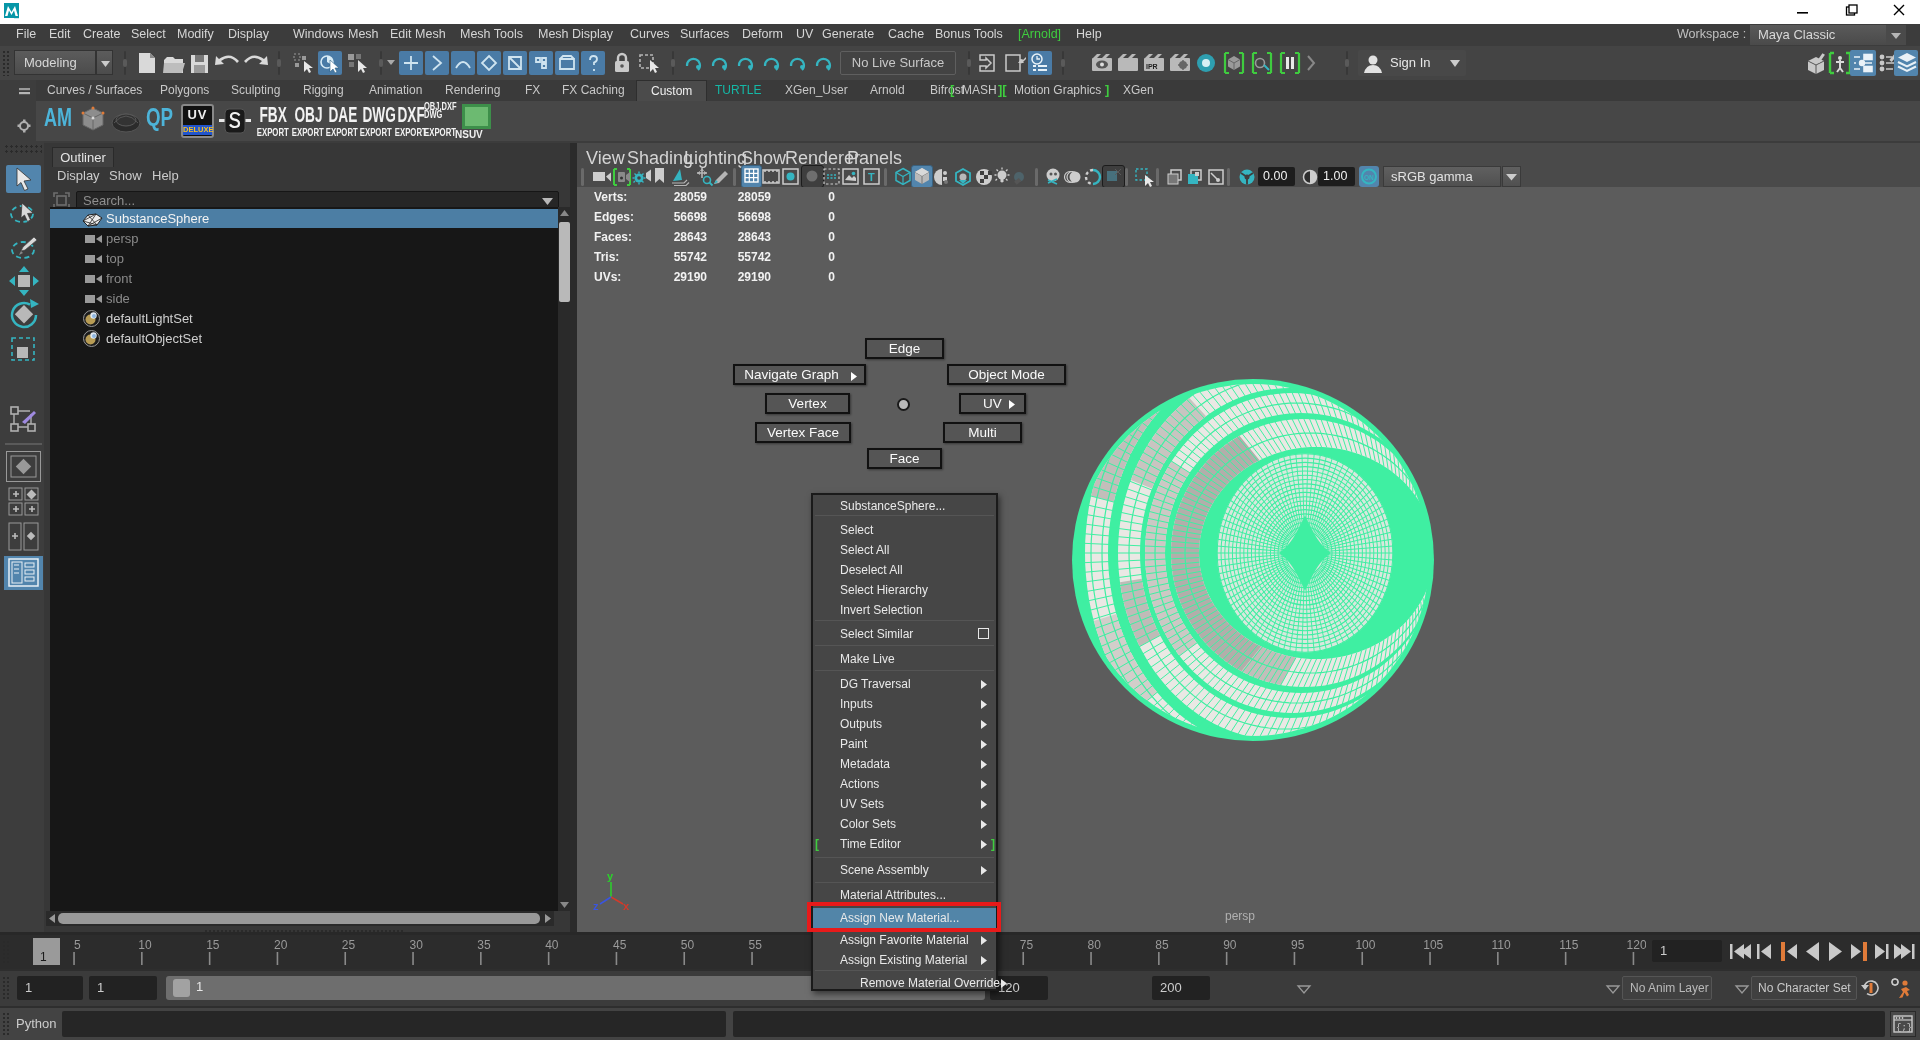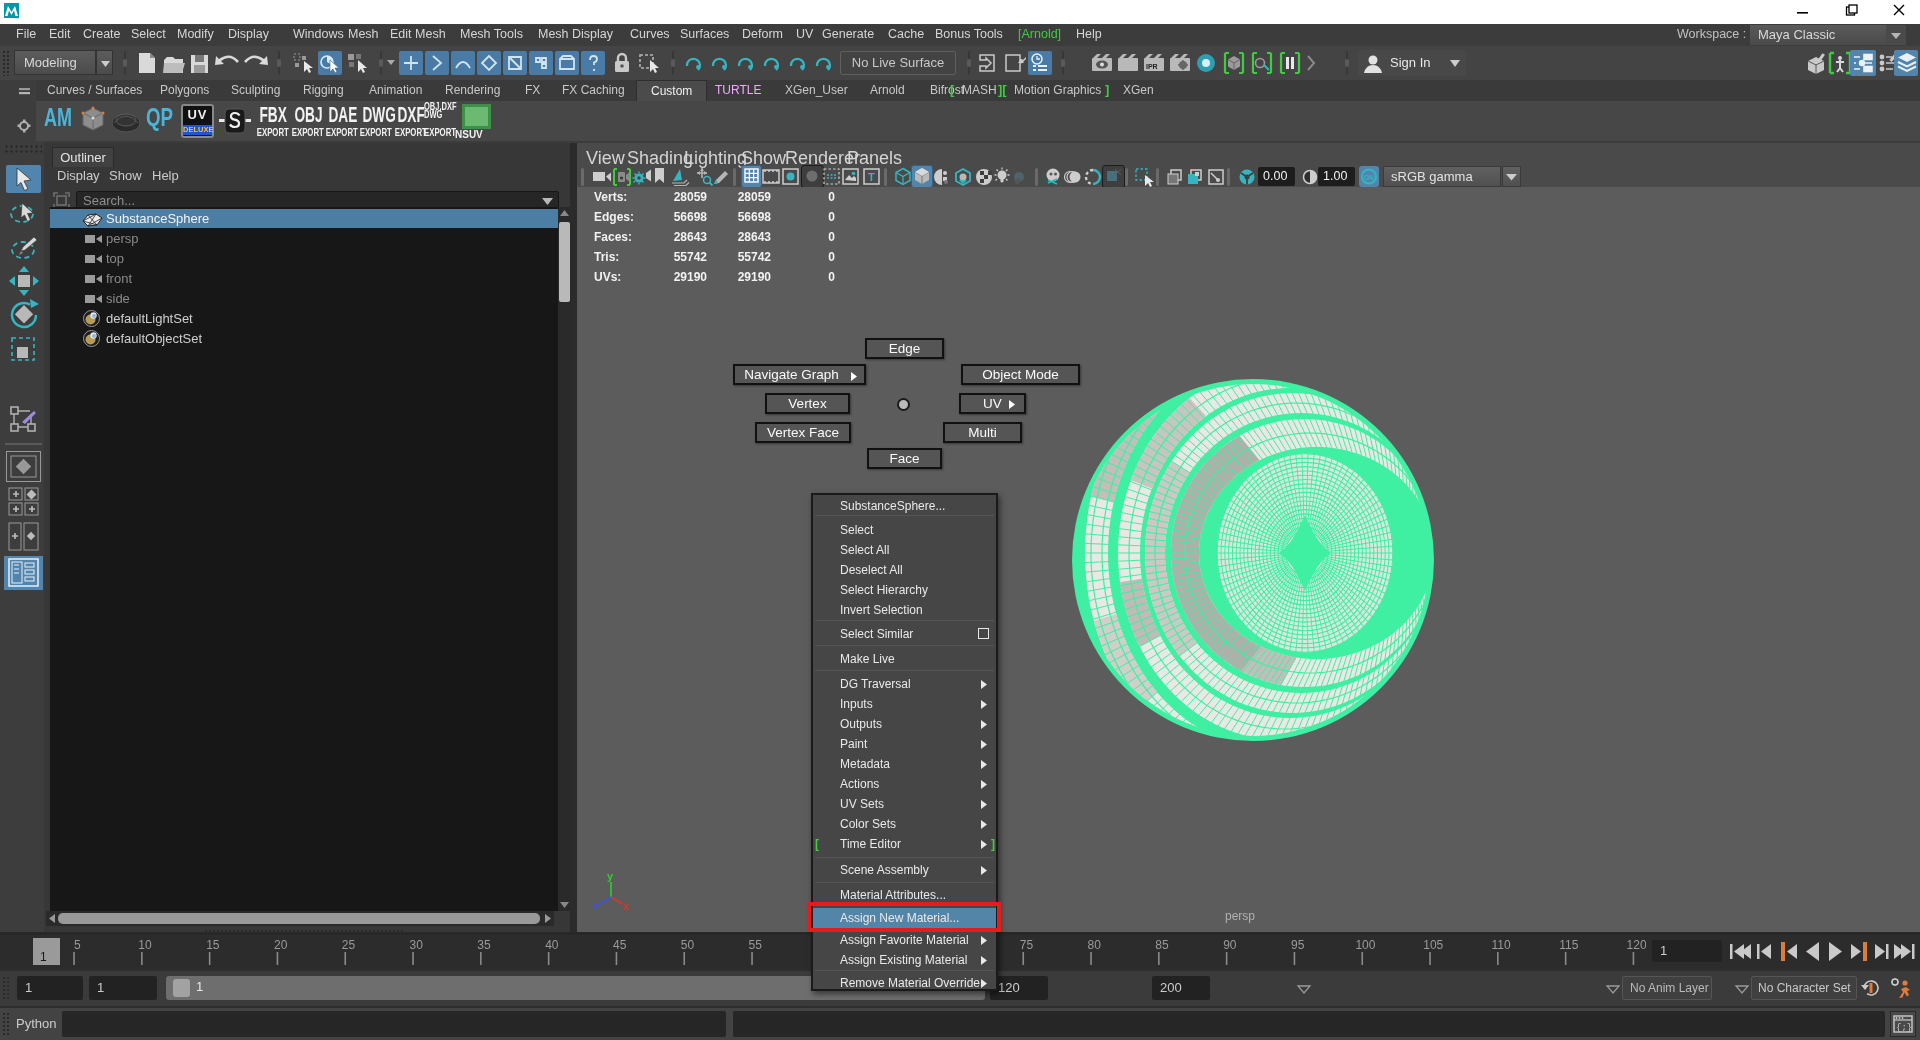--- a/index.html
+++ b/index.html
@@ -307,21 +307,21 @@
     <div id="tabsrow">
         <div class="abs" style="left:47px;top:3px;font-size:12px;color:#c8c8c8">Curves / Surfaces</div>
         <div class="abs" style="left:160px;top:3px;font-size:12px;color:#c8c8c8">Polygons</div>
         <div class="abs" style="left:231px;top:3px;font-size:12px;color:#c8c8c8">Sculpting</div>
         <div class="abs" style="left:303px;top:3px;font-size:12px;color:#c8c8c8">Rigging</div>
         <div class="abs" style="left:369px;top:3px;font-size:12px;color:#c8c8c8">Animation</div>
         <div class="abs" style="left:445px;top:3px;font-size:12px;color:#c8c8c8">Rendering</div>
         <div class="abs" style="left:525px;top:3px;font-size:12px;color:#c8c8c8">FX</div>
         <div class="abs" style="left:562px;top:3px;font-size:12px;color:#c8c8c8">FX Caching</div>
         <div class="abs" style="left:636px;top:0;height:21px;padding:0 14px;background:#4b4b4b;border:1px solid #2e2e2e;border-bottom:none;color:#f0f0f0;font-size:12px;line-height:20px">Custom</div>
-        <div class="abs" style="left:715px;top:3px;font-size:12px;color:#f0abfc">TURTLE</div>
+        <div class="abs" style="left:715px;top:3px;font-size:12px;color:#14b8a6">TURTLE</div>
         <div class="abs" style="left:785px;top:3px;font-size:12px;color:#c8c8c8">XGen_User</div>
         <div class="abs" style="left:870px;top:3px;font-size:12px;color:#c8c8c8">Arnold</div>
         <div class="abs" style="left:930px;top:3px;font-size:12px;color:#c8c8c8">Bifrost</div>
         <div class="abs" style="left:950px;top:2px;font-size:13px;color:#3fcc3f;font-weight:bold">[</div>
         <div class="abs" style="left:962px;top:3px;font-size:12px;color:#c8c8c8">MASH</div>
         <div class="abs" style="left:998px;top:2px;font-size:13px;color:#3fcc3f;font-weight:bold">][</div>
         <div class="abs" style="left:1014px;top:3px;font-size:12px;color:#c8c8c8">Motion Graphics</div>
         <div class="abs" style="left:1105px;top:2px;font-size:13px;color:#3fcc3f;font-weight:bold">]</div>
         <div class="abs" style="left:1123px;top:3px;font-size:12px;color:#c8c8c8">XGen</div>
       </div>
@@ -1033,21 +1033,21 @@
         <path d="M18 26 L30 33" stroke="#d43a2a" stroke-width="1.5"></path>
         <path d="M18 26 L7 33" stroke="#3a55e0" stroke-width="1.5"></path>
         <text x="30" y="39" fill="#d43a2a" font-size="11" font-weight="bold">x</text>
         <text x="0" y="39" fill="#3a55e0" font-size="11" font-weight="bold">z</text>
       </svg>
       <div class="abs" style="left:648px;top:722px;color:#b0b0b0;font-size:12px">persp</div>
       <div class="mmbtn" style="left:288px;top:151px;width:79px;height:21px;line-height:17px">Edge</div>
       <div class="mmbtn" style="left:156px;top:177px;width:133px;height:21px;line-height:17px;padding-right:16px">Navigate Graph<svg class="abs" style="right:6px;top:6px" width="8" height="9">
             <path d="M1 0 l6 4.5 l-6 4.5 z" fill="#fff"></path>
           </svg></div>
-      <div class="mmbtn" style="left:384px;top:177px;width:119px;height:21px;line-height:17px">Object Mode</div>
+      <div class="mmbtn" style="left:370px;top:177px;width:119px;height:21px;line-height:17px">Object Mode</div>
       <div class="mmbtn" style="left:188px;top:206px;width:85px;height:21px;line-height:17px">Vertex</div>
       <div class="mmbtn" style="left:382px;top:206px;width:67px;height:21px;line-height:17px">UV<svg class="abs" style="right:8px;top:5px" width="8" height="9">
             <path d="M1 0 l6 4.5 l-6 4.5 z" fill="#fff"></path>
           </svg></div>
       <div class="abs" style="left:320px;top:211px;width:13px;height:13px;background:#b9b9b9;border:2px solid #1a1a1a;border-radius:50%"></div>
       <div class="mmbtn" style="left:178px;top:235px;width:96px;height:21px;line-height:17px">Vertex Face</div>
       <div class="mmbtn" style="left:366px;top:235px;width:79px;height:21px;line-height:17px">Multi</div>
       <div class="mmbtn" style="left:290px;top:261px;width:75px;height:21px;line-height:17px">Face</div>
     </div>
   </div>
@@ -1099,21 +1099,21 @@
           <path d="M1 0 l6 4.5 l-6 4.5 z" fill="#e8e8e8"></path>
         </svg></div>
       <div class="cmi" style="top:390px;">Material Attributes...</div>
       <div class="cmi" style="top:413px;background:#5285a8;">Assign New Material...</div>
       <div class="cmi" style="top:435px;">Assign Favorite Material<svg class="abs" style="right:8px;top:6px" width="8" height="9">
           <path d="M1 0 l6 4.5 l-6 4.5 z" fill="#e8e8e8"></path>
         </svg></div>
       <div class="cmi" style="top:455px;">Assign Existing Material<svg class="abs" style="right:8px;top:6px" width="8" height="9">
           <path d="M1 0 l6 4.5 l-6 4.5 z" fill="#e8e8e8"></path>
         </svg></div>
-      <div class="cmi" style="top:478px;">Remove Material Override<svg class="abs" style="right:8px;top:6px" width="8" height="9">
+      <div class="cmi" style="top:478px;margin-left:20px;">Remove Material Override<svg class="abs" style="right:8px;top:6px" width="8" height="9">
           <path d="M1 0 l6 4.5 l-6 4.5 z" fill="#e8e8e8"></path>
         </svg></div>
     </div>
   <div class="abs" style="left:807px;top:902px;width:194px;height:30px;border:4px solid #e81a1a;z-index:60"></div>
   <div class="abs" style="left:570px;top:143px;width:7px;height:789px;background:#2b2b2b"></div>
   <div class="abs" style="left:0;top:932px;width:1920px;height:3px;background:#282828"></div>
   <div class="abs" style="left:0;top:969px;width:1920px;height:2px;background:#2e2e2e"></div>
   <div class="abs" style="left:0;top:1006px;width:1920px;height:2px;background:#2e2e2e"></div>
   <div id="timeslider" class="abs">
     <div class="grip" style="left:2px;top:5px;width:9px;height:24px"></div>

